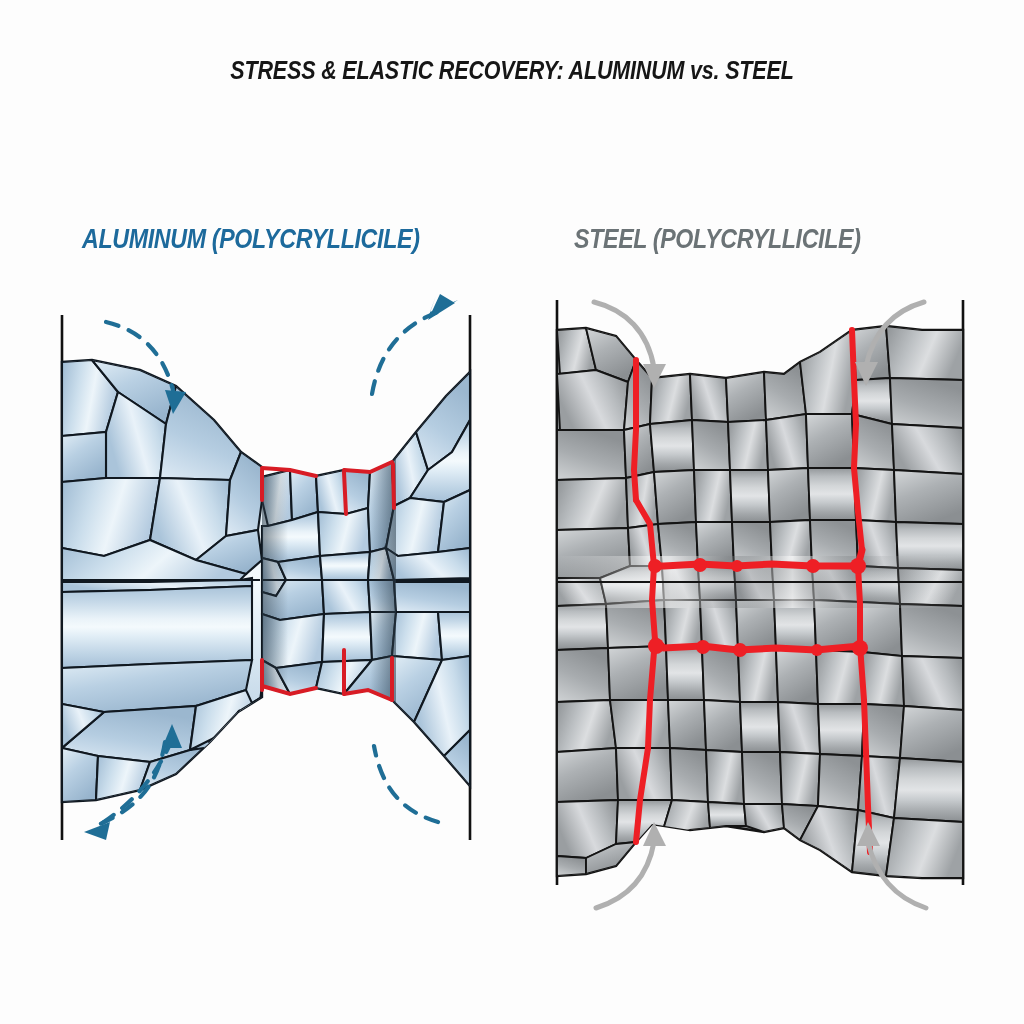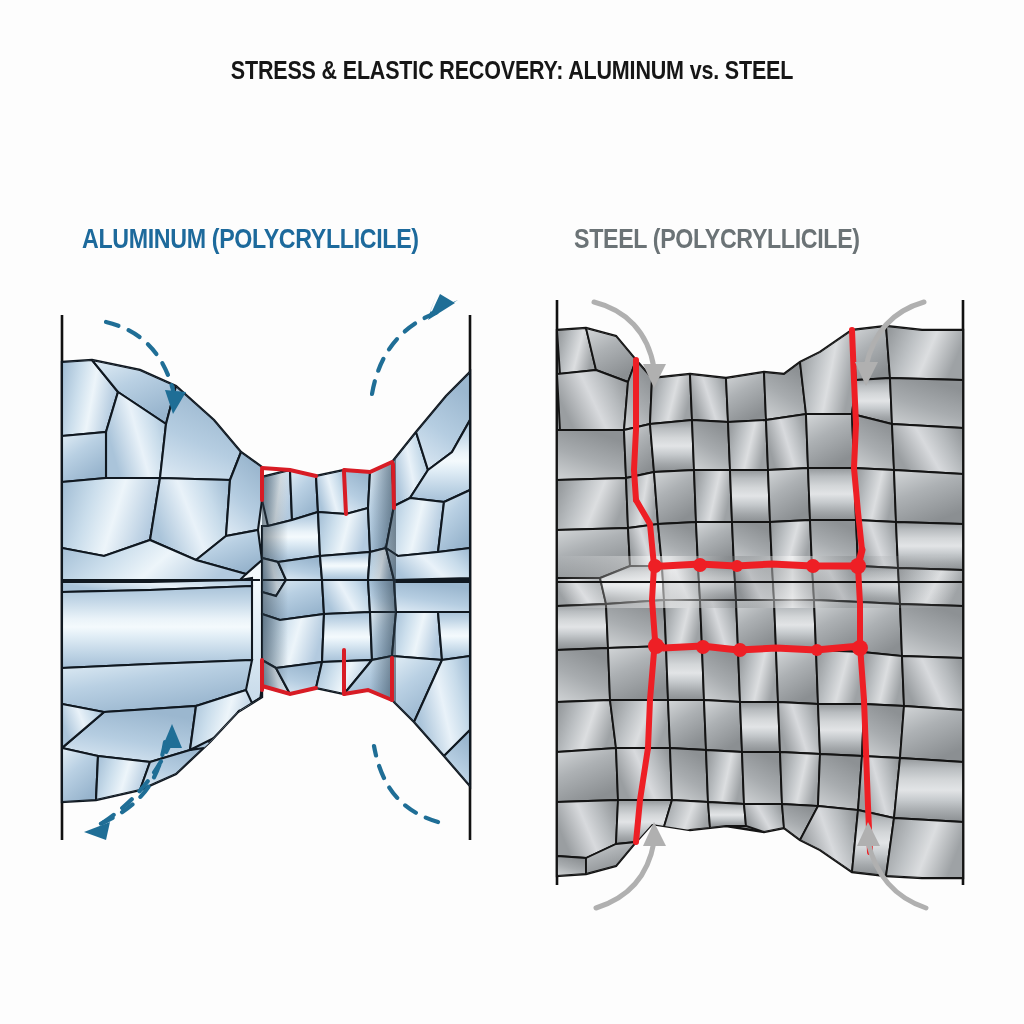--- a/index.html
+++ b/index.html
@@ -4,21 +4,21 @@
 <title>Stress &amp; Elastic Recovery</title>
 <style>
   html,body{margin:0;padding:0;}
   body{
     width:1024px;height:1024px;
     background:#fdfdfd;
     font-family:"Liberation Sans", sans-serif;
     overflow:hidden;
     position:relative;
   }
-  #figure-root{position:absolute;inset:0;}
+  #figure-root{position:absolute;inset:0;font-style:italic;}
   .title{
     position:absolute;
     top:56px;left:0;width:1024px;
     text-align:center;
     font-size:25px;
     font-weight:bold;
     letter-spacing:-0.2px;
     color:#161616;
     font-family:"Liberation Sans", sans-serif;
     transform:scaleX(0.86);

